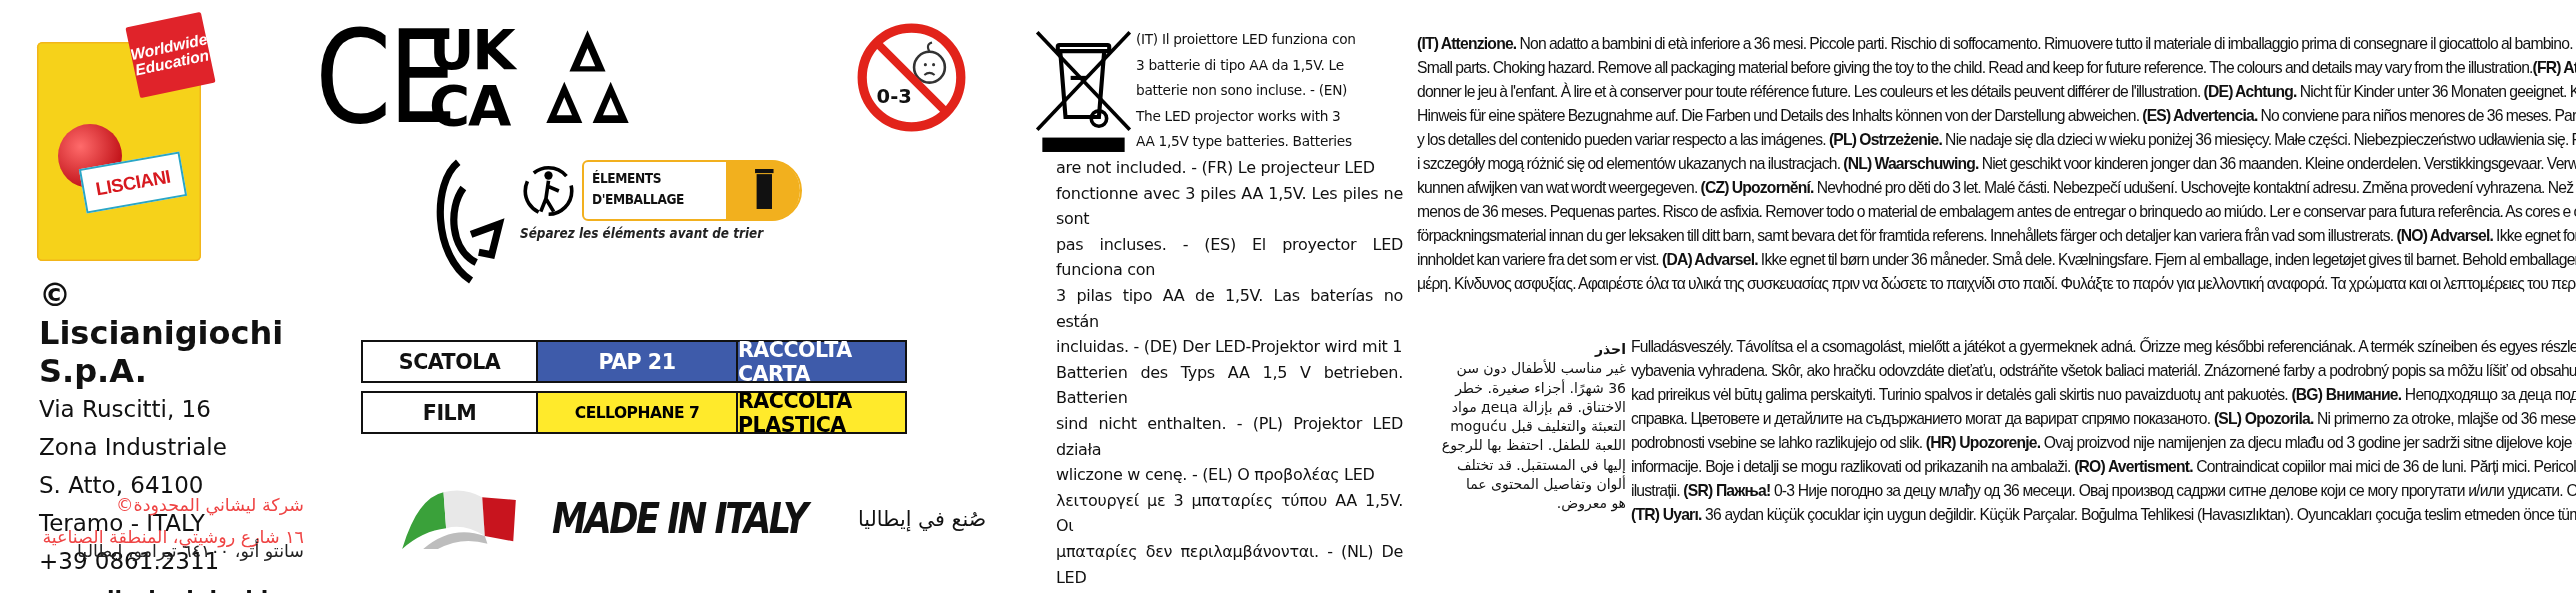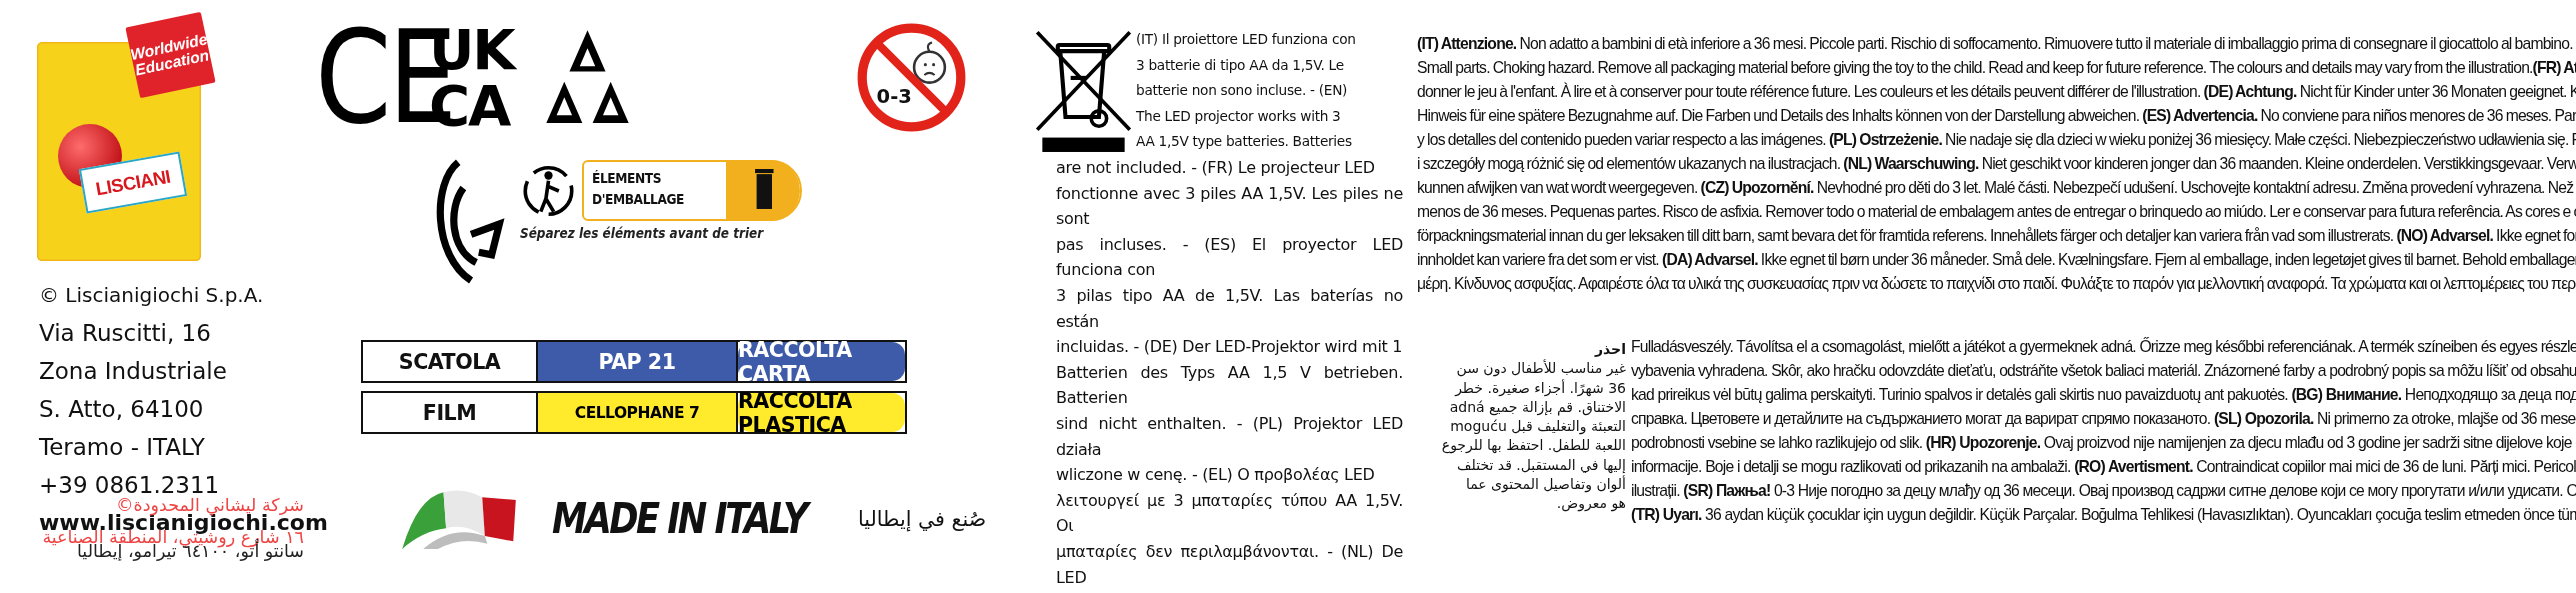--- a/index.html
+++ b/index.html
@@ -7,21 +7,21 @@
   .abs { position:absolute; }
 
   
   #logo { left:37px; top:42px; width:164px; height:219px; background:#F6D21A; border-radius:5.2px; box-shadow:0 0 0 1.5px #F2B51A inset; }
   #logo .tag { position:absolute; left:95px; top:-23px; width:77px; height:72px; background:#E0232A; transform:rotate(-12deg); border-radius:2.1px; color:#fff; font-weight:bold; font-size:15.5px; line-height:16.5px; text-align:center; display:flex; align-items:center; justify-content:center; font-style:italic; }
   #logo .ball { position:absolute; left:20.6px; top:82px; width:64px; height:64px; border-radius:50%; background:radial-gradient(circle at 35% 35%, #ff6b6b, #c4161c 70%); }
   #logo .brand { position:absolute; left:45px; top:118px; width:98px; height:41px; background:#fff; border:2.1px solid #2aa6c6; transform:rotate(-10deg); color:#D7191F; font-weight:bold; font-size:18.5px; display:flex; align-items:center; justify-content:center; letter-spacing:-0.5px; }
 
   
   #address { left:39px; top:276px; width:278px; font-family:"DejaVu Sans", sans-serif; font-size:23px; line-height:38px; color:#111; }
-  #address .company { font-weight:normal; font-size:20px; }
+  #address .company { font-weight:bold; font-size:32px; }
   #address .web { font-weight:bold; font-size:22px; }
   #address-ar { left:41px; top:489px; width:263px; direction:rtl; text-align:right; font-family:"DejaVu Sans", sans-serif; font-size:17.5px; line-height:32px; color:#ef4444; }
   #address-ar2 { left:41px; top:541px; width:263px; direction:rtl; text-align:right; font-family:"DejaVu Sans", sans-serif; font-size:17.5px; color:#222; }
 
   
   .mark { font-family:"DejaVu Sans", sans-serif; font-weight:bold; color:#000; }
   #ce { left:315px; top:20.6px; font-size:129px; line-height:113px; letter-spacing:-4.1px; transform:scaleX(0.85); transform-origin:left top; font-weight:normal; }
   #ukca { left:429px; top:21.6px; width:88px; font-size:56px; line-height:56px; letter-spacing:-2.1px; }
   #tri { left:536px; top:19.6px; width:103px; height:103px; }
   #no03 { left:855px; top:20.6px; width:113px; height:113px; }
@@ -30,21 +30,21 @@
   #elements .box { position:absolute; left:62px; top:5.2px; width:216px; height:57px; border:2.1px solid #F2B01E; border-radius:6.2px 31px 31px 6.2px; background:#fff; }
   #elements .yel { position:absolute; left:206px; top:5.2px; width:74px; height:61px; background:#F2B01E; border-radius:0 31px 31px 0; }
   #elements .txt { position:absolute; left:72px; top:13.4px; font-family:"DejaVu Sans", sans-serif; font-size:14.4px; line-height:20.6px; font-weight:bold; letter-spacing:-0.5px; color:#111; transform:scaleX(0.85); transform-origin:left top; }
   #elements .sub { position:absolute; left:0px; top:71px; font-family:"DejaVu Sans", sans-serif; font-style:italic; font-weight:bold; font-size:13.4px; color:#222; transform:scaleX(0.9); transform-origin:left top; white-space:nowrap; }
   #elements .tri-ic { position:absolute; left:0px; top:5.2px; width:57px; height:62px; }
 
   
   #recycle { left:361px; top:340px; width:546px; }
   .rrow { display:flex; height:39px; border:2.6px solid #111; margin-bottom:8px; }
   .rcell { display:flex; align-items:center; justify-content:center; font-family:"DejaVu Sans", sans-serif; font-weight:bold; font-size:20.6px; border-right:2.1px solid #111; letter-spacing:-0.5px; }
-  .rcell:last-child { border-right:none;border-radius:13px; }
+  .rcell:last-child { border-right:none; }
   .rc1 { width:173px; background:#fff; color:#111; }
   .rc2 { width:198px; }
   .rc3 { flex:1; }
   .blue { background:#3E5BAA; color:#fff; }
   .yellow { background:#FFEA2B; color:#000000; }
   .rcell.small { font-size:15.5px; }
 
   
   #mii { left:397px; top:482px; width:592px; height:77px; }
   #mii .flag { position:absolute; left:0; top:5.2px; width:155px; height:62px; }
@@ -218,20 +218,20 @@
     <div class="line"><span>podrobnosti vsebine se lahko razlikujejo od slik. </span><b>(HR) Upozorenje.</b><span> Ovaj proizvod nije namijenjen za djecu mlađu od 3 godine jer sadrži sitne dijelove koje dijete može udahnuti ili progutati. Opasnost od gušenja. Ambalažu zbrinite na odgovarajući način. Ambalažu spremite za moguću kasniju upotrebu jer sadrži važne</span></div>
     <div class="line"><span>informacije. Boje i detalji se mogu razlikovati od prikazanih na ambalaži. </span><b>(RO) Avertisment.</b><span> Contraindicat copiilor mai mici de 36 de luni. Părți mici. Pericol de sufocare internă. Înlăturați orice ambalaj înainte de a da jucăria copilului. Citiți și păstrați pentru consultări viitoare. Culorile și detaliile pot fi diferite față de</span></div>
     <div class="line"><span>ilustrații. </span><b>(SR) Пажња!</b><span> 0-3 Није погодно за децу млађу од 36 месеци. Овај производ садржи ситне делове који се могу прогутати и/или удисати. Опасност од гушења. Чувати за будуће потребе. Уклонити све делове амбалаже пре почетка игре детета. Боје и детаљи се могу разликовати од приказаних.</span></div>
     <div class="line"><b>(TR) Uyarı.</b><span> 36 aydan küçük çocuklar için uygun değildir. Küçük Parçalar. Boğulma Tehlikesi (Havasızlıktan). Oyuncakları çocuğa teslim etmeden önce tüm ambalaj malzemelerini çıkarın. Gelecek referans için saklayınız. İçeriğin renkleri ve ayrıntıları gösterilenden farklı olabilir.</span></div>
   </div>
 
 <div id="arabic-warn" class="abs">
   <div style="font-weight:bold">احذر</div>
   <div>غير مناسب للأطفال دون سن</div>
   <div>36 شهرًا. أجزاء صغيرة. خطر</div>
-  <div>الاختناق. قم بإزالة جميع adná</div>
+  <div>الاختناق. قم بإزالة деца مواد</div>
   <div>التعبئة والتغليف قبل moguću</div>
   <div>اللعبة للطفل. احتفظ بها للرجوع</div>
   <div>إليها في المستقبل. قد تختلف</div>
   <div>ألوان وتفاصيل المحتوى عما</div>
   <div>هو معروض.</div>
 </div>
 
 
 </body></html>

